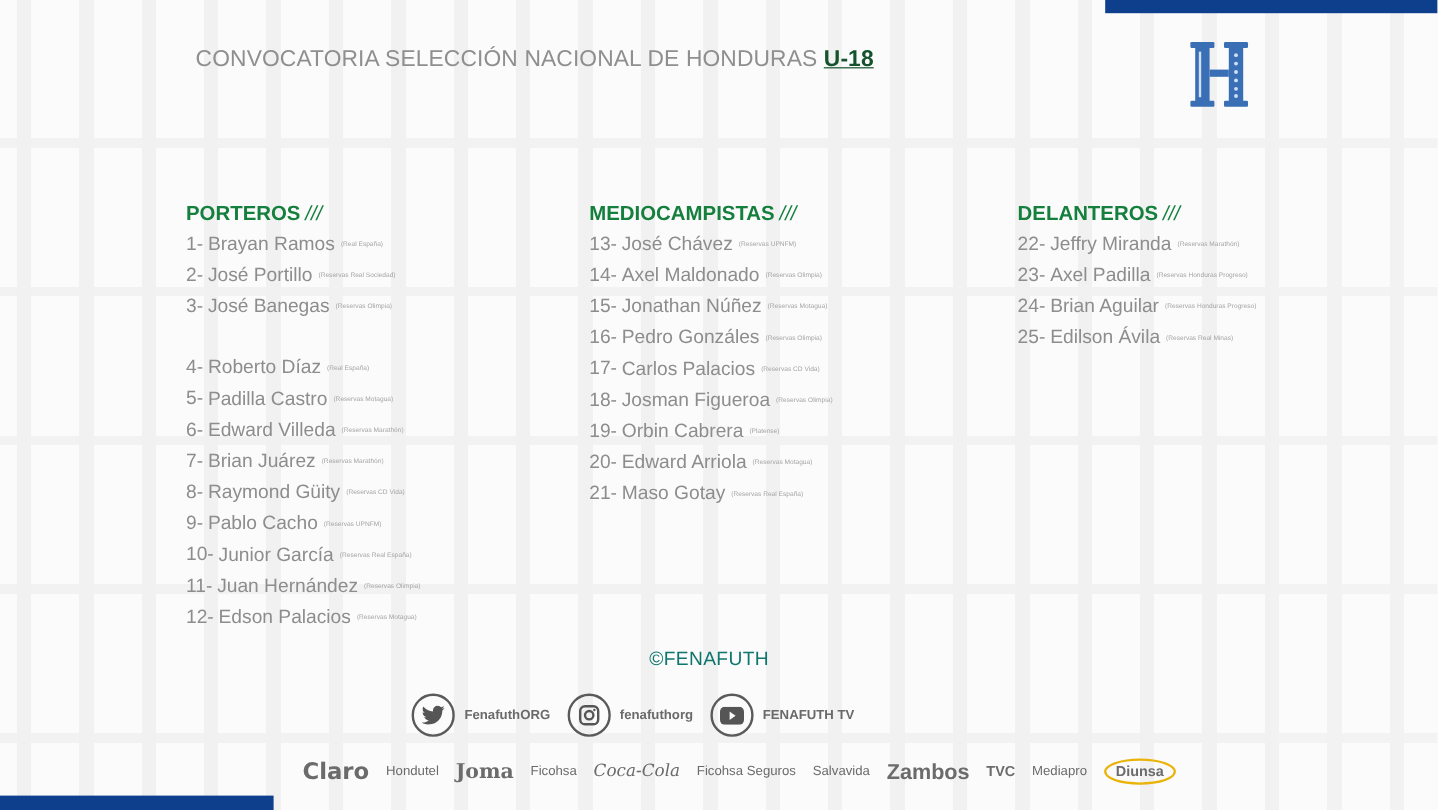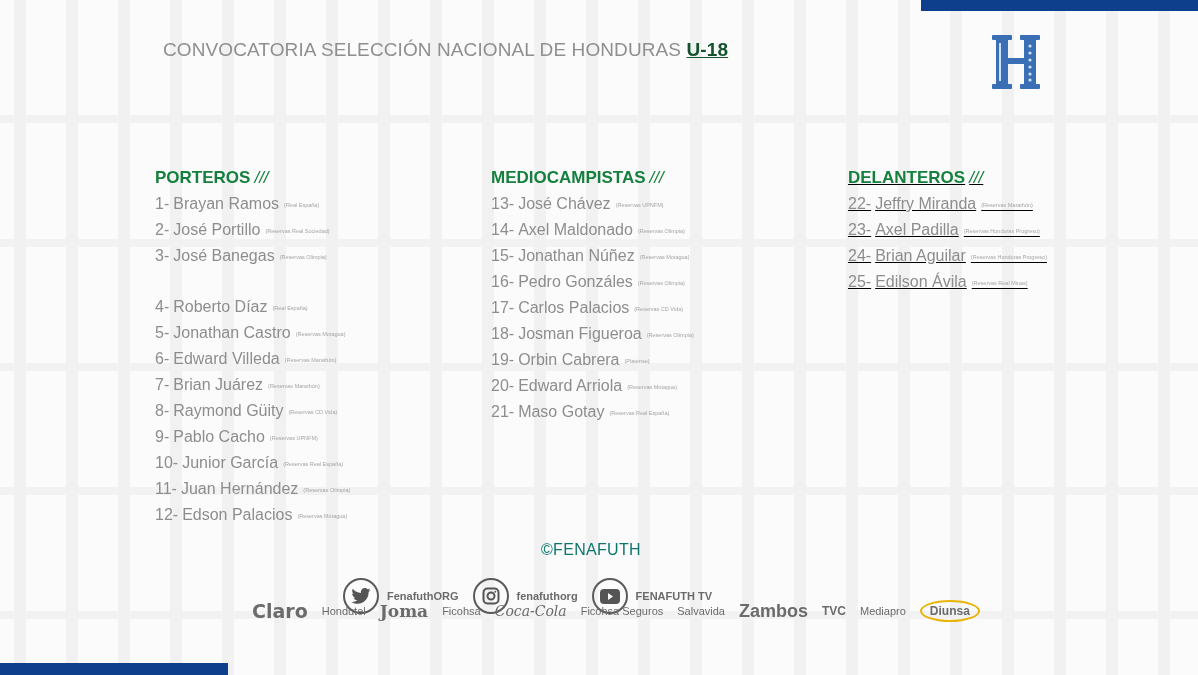--- a/index.html
+++ b/index.html
@@ -34,21 +34,21 @@
   .player .club { font-size: 5.5px; color: #a5a5a5; margin-left: 5px; vertical-align: middle; }
   .section-gap { height: 25px; }
 
   .copyright { position: absolute; left: 541px; top: 541px; font-size: 16px; color: #0f766e; z-index: 2; letter-spacing: 0.3px; }
 
   .social { position: absolute; top: 578px; left: 343px; display: flex; align-items: center; z-index: 2; }
   .social-item { display: flex; align-items: center; margin-right: 14px; }
   .social-icon { width: 36px; height: 36px; border: 2px solid #5a5a5a; border-radius: 50%; display: flex; align-items: center; justify-content: center; box-sizing: border-box; }
   .social-label { font-size: 11px; font-weight: bold; color: #6a6a6a; margin-left: 8px; white-space: nowrap; }
 
-  .sponsors { position: absolute; top: 600px; left: 252px; display: flex; align-items: center; z-index: 2; justify-content: center; }
+  .sponsors { position: absolute; top: 632px; left: 252px; display: flex; align-items: center; z-index: 2; justify-content: center; }
   .sponsor { color: #6b6b6b; margin-right: 14px; white-space: nowrap; font-weight: bold; }
   .sponsor.claro { font-size: 19px; font-family: "DejaVu Sans", sans-serif; }
   .sponsor.joma { font-size: 17px; font-family: "DejaVu Serif", serif; }
   .sponsor.small { font-size: 11px; font-weight: normal; }
   .sponsor.coca { font-family: "DejaVu Serif", serif; font-style: italic; font-size: 14px; font-weight: normal; }
   .sponsor.zambos { font-size: 18px; }
   .sponsor.tvc { font-size: 12px; font-family: Liberation Sans, sans-serif; }
   .sponsor.diunsa { font-size: 12px; border: 2px solid #eab308; border-radius: 50%; padding: 2px 8px; }
 </style>
 </head>
@@ -88,21 +88,21 @@
 
 <div class="column" style="left:155px; top:165px;">
   <div class="section-title">
     <span>PORTEROS</span><span class="slashes">///</span>
   </div>
   <div class="player"><span class="num">1-</span><span>Brayan Ramos</span><span class="club">(Real España)</span></div>
   <div class="player"><span class="num">2-</span><span>José Portillo</span><span class="club">(Reservas Real Sociedad)</span></div>
   <div class="player"><span class="num">3-</span><span>José Banegas</span><span class="club">(Reservas Olimpia)</span></div>
   <div class="section-gap"></div>
   <div class="player"><span class="num">4-</span><span>Roberto Díaz</span><span class="club">(Real España)</span></div>
-  <div class="player"><span class="num">5-</span><span>Jonathan Castro</span><span class="club">(Reservas Motagua)</span></div>
+  <div class="player"><span class="num">5-</span><span>Padilla Castro</span><span class="club">(Reservas Motagua)</span></div>
   <div class="player"><span class="num">6-</span><span>Edward Villeda</span><span class="club">(Reservas Marathón)</span></div>
   <div class="player"><span class="num">7-</span><span>Brian Juárez</span><span class="club">(Reservas Marathón)</span></div>
   <div class="player"><span class="num">8-</span><span>Raymond Güity</span><span class="club">(Reservas CD Vida)</span></div>
   <div class="player"><span class="num">9-</span><span>Pablo Cacho</span><span class="club">(Reservas UPNFM)</span></div>
   <div class="player"><span class="num">10-</span><span>Junior García</span><span class="club">(Reservas Real España)</span></div>
   <div class="player"><span class="num">11-</span><span>Juan Hernández</span><span class="club">(Reservas Olimpia)</span></div>
   <div class="player"><span class="num">12-</span><span>Edson Palacios</span><span class="club">(Reservas Motagua)</span></div>
 </div>
 
 <div class="column" style="left:491px; top:165px;">
@@ -113,21 +113,21 @@
   <div class="player"><span class="num">14-</span><span>Axel Maldonado</span><span class="club">(Reservas Olimpia)</span></div>
   <div class="player"><span class="num">15-</span><span>Jonathan Núñez</span><span class="club">(Reservas Motagua)</span></div>
   <div class="player"><span class="num">16-</span><span>Pedro Gonzáles</span><span class="club">(Reservas Olimpia)</span></div>
   <div class="player"><span class="num">17-</span><span>Carlos Palacios</span><span class="club">(Reservas CD Vida)</span></div>
   <div class="player"><span class="num">18-</span><span>Josman Figueroa</span><span class="club">(Reservas Olimpia)</span></div>
   <div class="player"><span class="num">19-</span><span>Orbin Cabrera</span><span class="club">(Platense)</span></div>
   <div class="player"><span class="num">20-</span><span>Edward Arriola</span><span class="club">(Reservas Motagua)</span></div>
   <div class="player"><span class="num">21-</span><span>Maso Gotay</span><span class="club">(Reservas Real España)</span></div>
 </div>
 
-<div class="column" style="left:848px; top:165px;text-decoration:underline;">
+<div class="column" style="left:848px; top:165px;">
   <div class="section-title">
     <span>DELANTEROS</span><span class="slashes">///</span>
   </div>
   <div class="player"><span class="num">22-</span><span>Jeffry Miranda</span><span class="club">(Reservas Marathón)</span></div>
   <div class="player"><span class="num">23-</span><span>Axel Padilla</span><span class="club">(Reservas Honduras Progreso)</span></div>
   <div class="player"><span class="num">24-</span><span>Brian Aguilar</span><span class="club">(Reservas Honduras Progreso)</span></div>
   <div class="player"><span class="num">25-</span><span>Edilson Ávila</span><span class="club">(Reservas Real Minas)</span></div>
 </div>
 
 <div class="copyright">©FENAFUTH</div>

